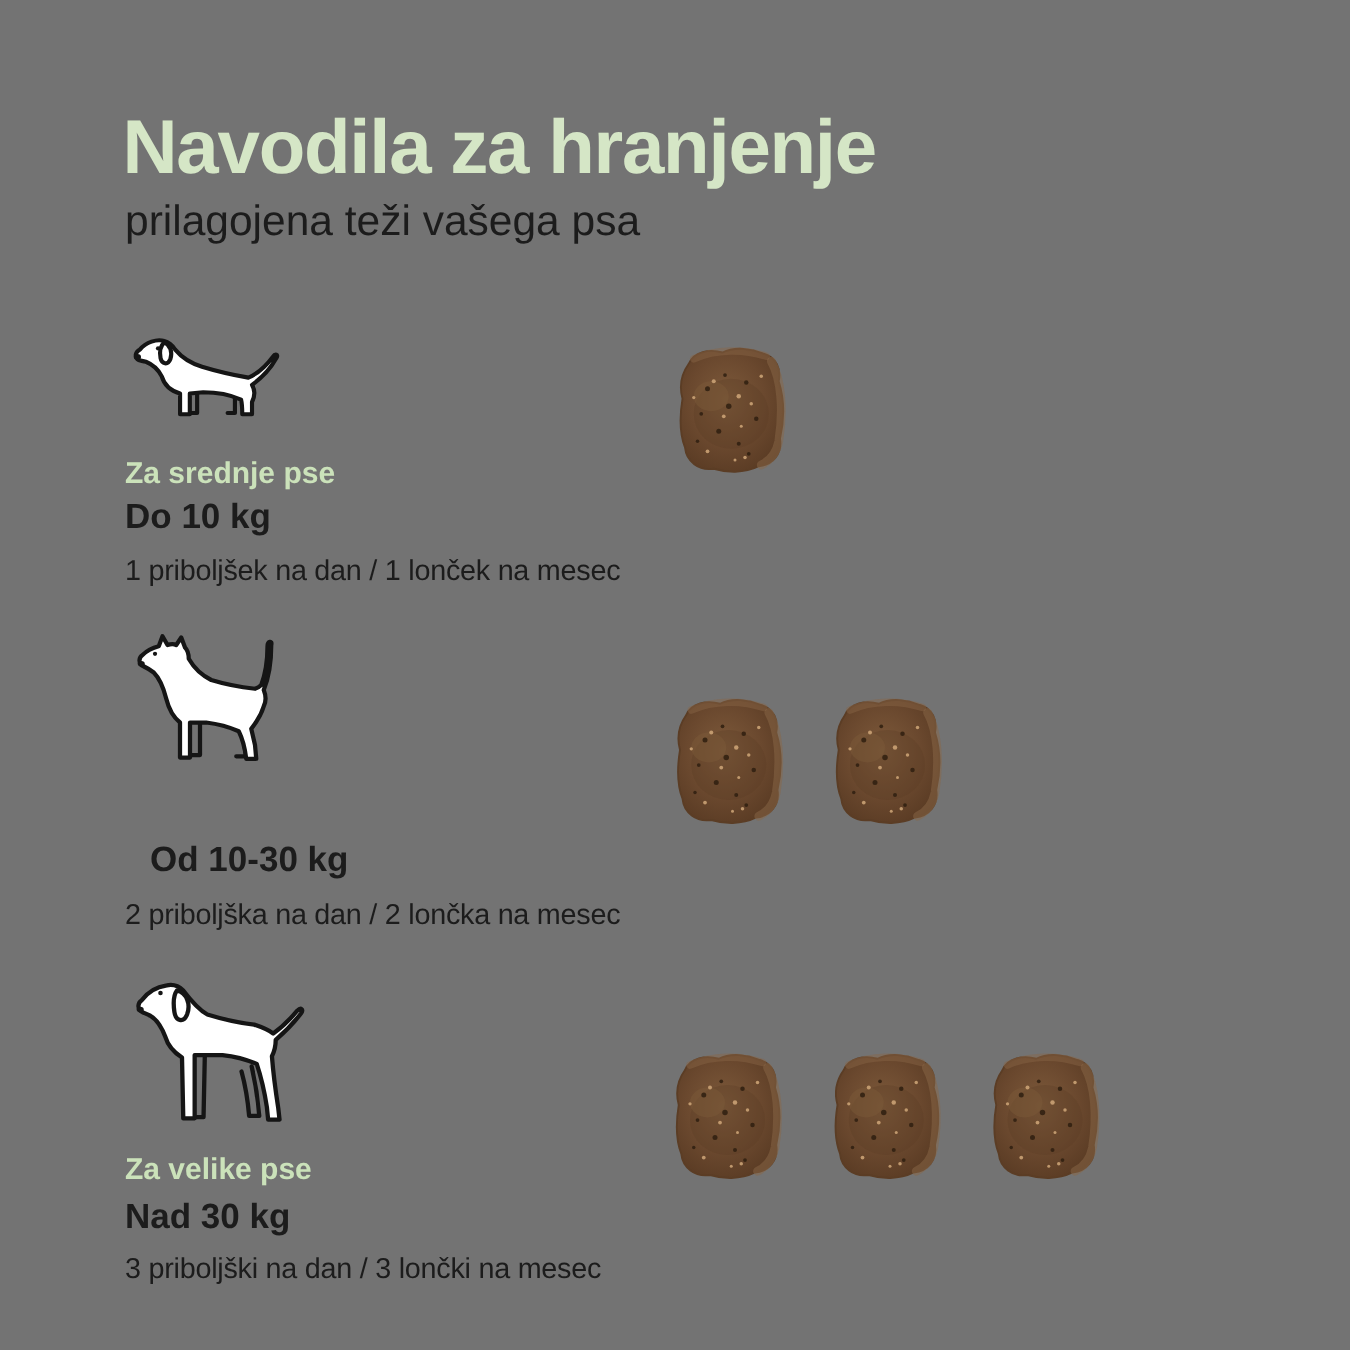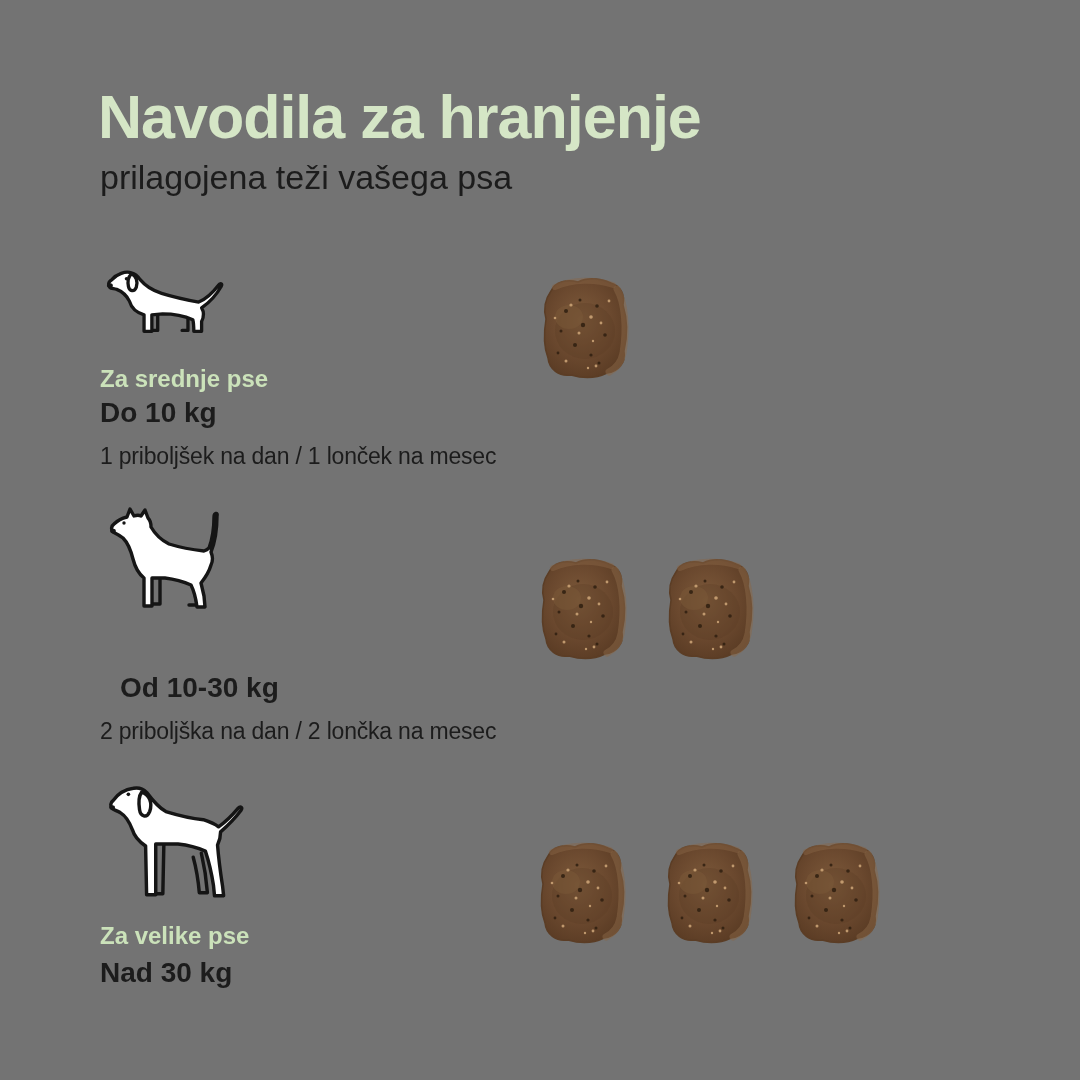--- a/index.html
+++ b/index.html
@@ -152,20 +152,21 @@
         C117,77 119,92 121,105 L122,114 L113,114 L112,104 C110,91 107,79 104,70
         C95,66 86,64 77,63 L55,63 L55,113 L46,113 L45,65
         C39,61 34,56 32,49 C29,41 25,35 20,32 C16,30 13,29 12,28 Z"></path>
       <path class="dogline" d="M41,12 C49,14 52,23 49,31 C46,38 40,36 39,29 C38,22 38,16 41,12 Z"></path>
       <circle class="dogdot" cx="28" cy="14" r="1.8"></circle>
       <ellipse class="dogdot" cx="12" cy="27" rx="2.8" ry="2.2"></ellipse>
     </svg>
   </div>
   <div class="sec-label" style="left:100px;top:924px;">Za velike pse</div>
   <div class="sec-weight" style="left:100px;top:959px;">Nad 30 kg</div>
+  <div class="sec-dosage" style="left:100px;top:1003px;">3 priboljški na dan / 3 lončki na mesec</div>
   <div class="treat-row" style="left:530px;top:837px;">
     <svg class="treat">
         <use href="#treat-shape"></use>
       </svg>
     <svg class="treat">
         <use href="#treat-shape"></use>
       </svg>
     <svg class="treat">
         <use href="#treat-shape"></use>
       </svg>

